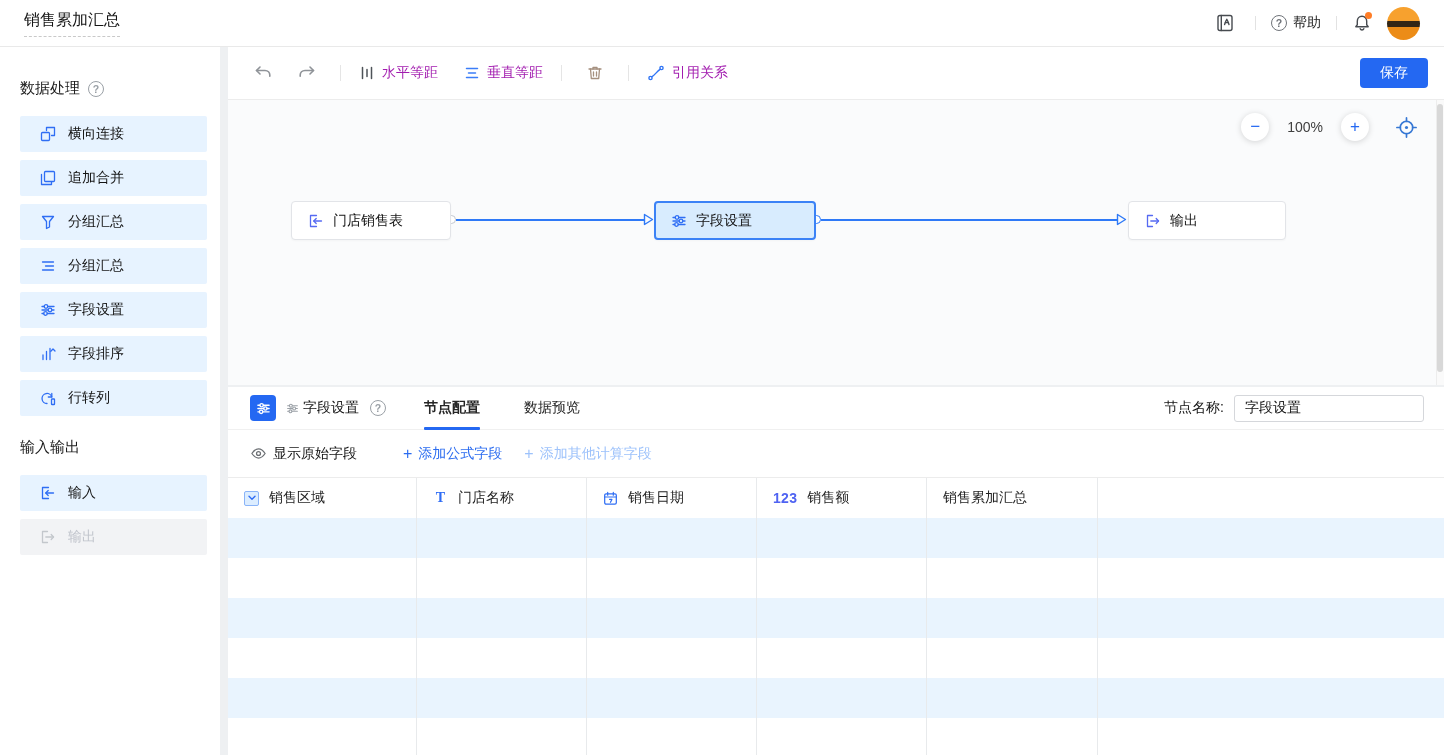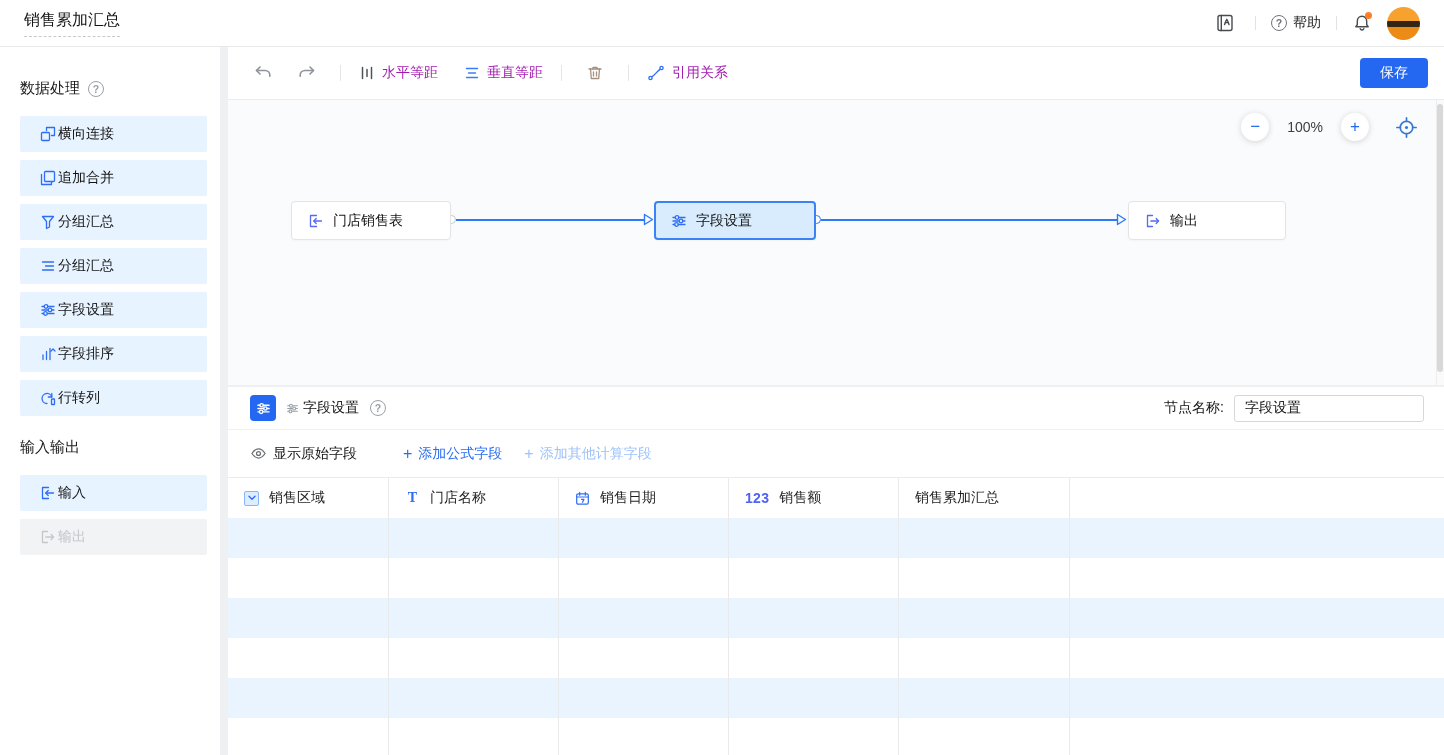--- a/index.html
+++ b/index.html
@@ -23,21 +23,21 @@
   .avatar { width:33px; height:33px; border-radius:50%; cursor:pointer;
     background:linear-gradient(180deg,#f7a12e 0%,#f7a12e 42%,#332615 42%,#332615 60%,#ec8c17 60%,#ec8c17 100%); }
 
   
   .content { display:flex; height:708px; }
   .sidebar { width:220px; background:#fff; padding:32px 13px 0 20px; flex:0 0 auto; }
   .main { flex:1; margin-left:8px; display:flex; flex-direction:column; min-width:0; }
 
   
   .side-heading { display:flex; align-items:center; gap:8px; font-size:15px; color:#1a1a1a; margin-bottom:18px; }
-  .side-item { height:36px; margin-bottom:8px; border-radius:2px; background:#e7f3ff; display:flex; align-items:center; gap:2px; padding-left:20px; color:#141414; cursor:pointer; }
+  .side-item { height:36px; margin-bottom:8px; border-radius:2px; background:#e7f3ff; display:flex; align-items:center; gap:12px; padding-left:20px; color:#141414; cursor:pointer; }
   .side-item.disabled { background:#f2f3f5; color:#c0c4cc; cursor:default; }
   .side-heading.second { margin-top:22px; }
 
   
   .canvas-panel { height:338px; background:#fff; display:flex; flex-direction:column; position:relative; }
   .canvas-toolbar { height:53px; display:flex; align-items:center; padding-left:20px; border-bottom:1px solid #ececec; background:#fff; }
   .tbtn { width:30px; height:30px; display:flex; align-items:center; justify-content:center; cursor:pointer; }
   .tool { display:flex; align-items:center; gap:7px; color:#a21caf; cursor:pointer; }
   .ct-div { width:1px; height:16px; background:#e5e5e5; margin:0 18px; }
   .save-btn { margin-left:auto; margin-right:16px; width:68px; height:30px; border:none; border-radius:4px; background:#2468f2; color:#fff; font-size:14px; font-family:inherit; cursor:pointer; }
@@ -75,21 +75,21 @@
   .action-row { height:47px; display:flex; align-items:center; padding-left:22px; flex:0 0 auto; }
   .act { display:flex; align-items:center; gap:6px; cursor:pointer; }
   .act.show-orig { color:#141414; }
   .act.add-formula { margin-left:46px; color:#2b6cf0; }
   .act.add-other { margin-left:22px; color:#9dc2fb; cursor:default; }
   .plus-glyph { font-size:16px; line-height:1; }
 
   .tbl { border-top:1px solid #ececec; flex:1; overflow:hidden; }
   .tr { display:flex; height:40px; }
   .cell { flex:0 0 auto; border-right:1px solid #e8eaec; display:flex; align-items:center; gap:10px; padding-left:16px; overflow:hidden; }
-  .cell.c0 { width:161px; } .cell.c1 { width:170px; } .cell.c2 { width:170px; }
+  .cell.c0 { width:189px; } .cell.c1 { width:170px; } .cell.c2 { width:170px; }
   .cell.c3 { width:170px; } .cell.c4 { width:171px; }
   .cell.c5 { flex:1 1 auto; border-right:none; }
   .thead .cell { color:#1f1f1f; }
   .tbody .tr:nth-child(odd) .cell { background:#e9f4fe; }
 
   .sel-ic { width:15px; height:15px; border:1px solid #8ab4f8; background:#dcedff; border-radius:2px; display:flex; align-items:center; justify-content:center; flex:0 0 auto; }
   .t-ic { color:#2e6cf5; font-family:"Liberation Serif","DejaVu Serif",serif; font-weight:bold; font-size:14px; width:15px; text-align:center; flex:0 0 auto; }
   .num-ic { color:#4f63f2; font-size:14px; font-weight:bold; letter-spacing:0.3px; flex:0 0 auto; }
 </style>
 </head>
@@ -324,20 +324,24 @@
         <span class="panel-title">
           <svg width="13" height="13" viewBox="0 0 16 16" class="ic" style="stroke:#9aa0a6">
             <path d="M2 4.5h2.2M7.8 4.5H14M2 8h6.2M11.8 8H14M2 11.5h1.7M7.3 11.5H14"></path>
             <circle cx="6" cy="4.5" r="1.8"></circle>
               <circle cx="10" cy="8" r="1.8"></circle>
               <circle cx="5.5" cy="11.5" r="1.8"></circle>
           </svg>
           <span>字段设置</span>
           <span class="qmark light">?</span>
         </span>
+        <div class="tabs">
+          <span class="tab active">节点配置</span>
+          <span class="tab">数据预览</span>
+        </div>
         <div class="nodename">
           <label>节点名称:</label>
           <input type="text" value="字段设置" style="">
         </div>
       </div>
 
       <div class="action-row">
         <span class="act show-orig">
           <svg width="17" height="17" viewBox="0 0 18 18" class="ic" style="stroke:#6b6f73;stroke-width:1.3">
             <path d="M2 9c2.2-3.3 4.5-4.8 7-4.8S13.8 5.7 16 9c-2.2 3.3-4.5 4.8-7 4.8S4.2 12.3 2 9Z"></path>

